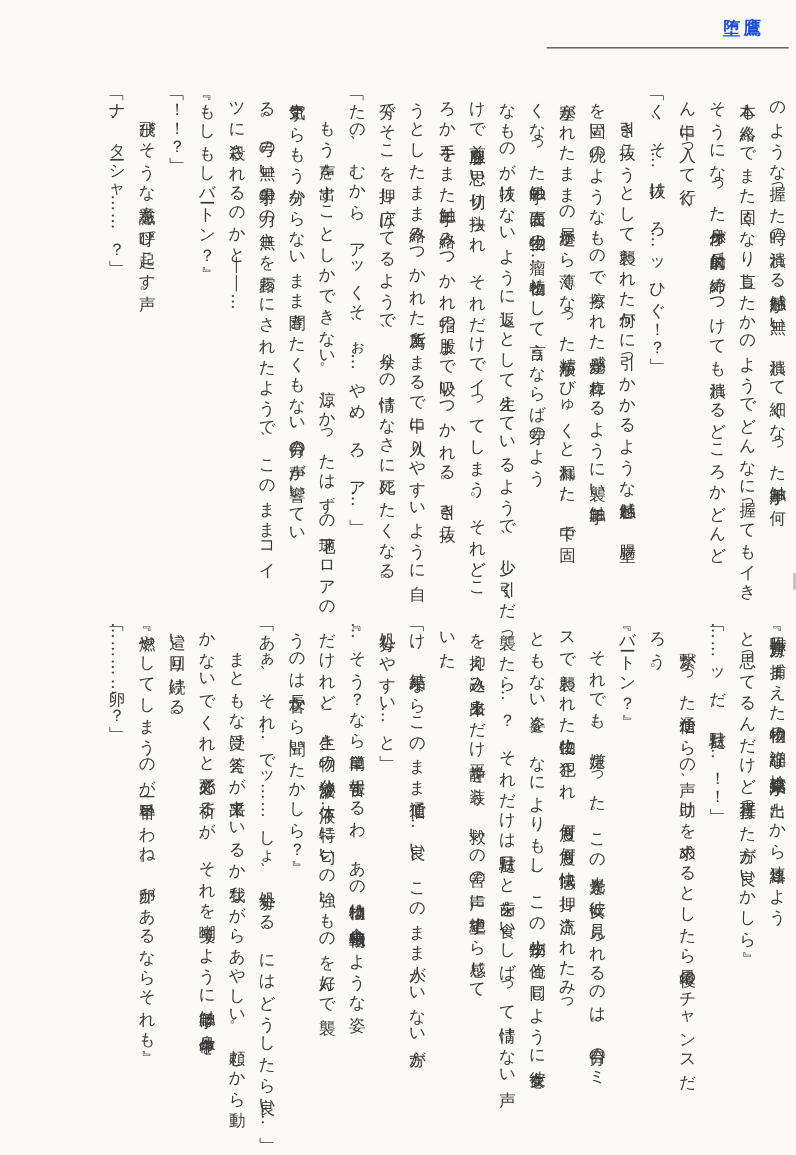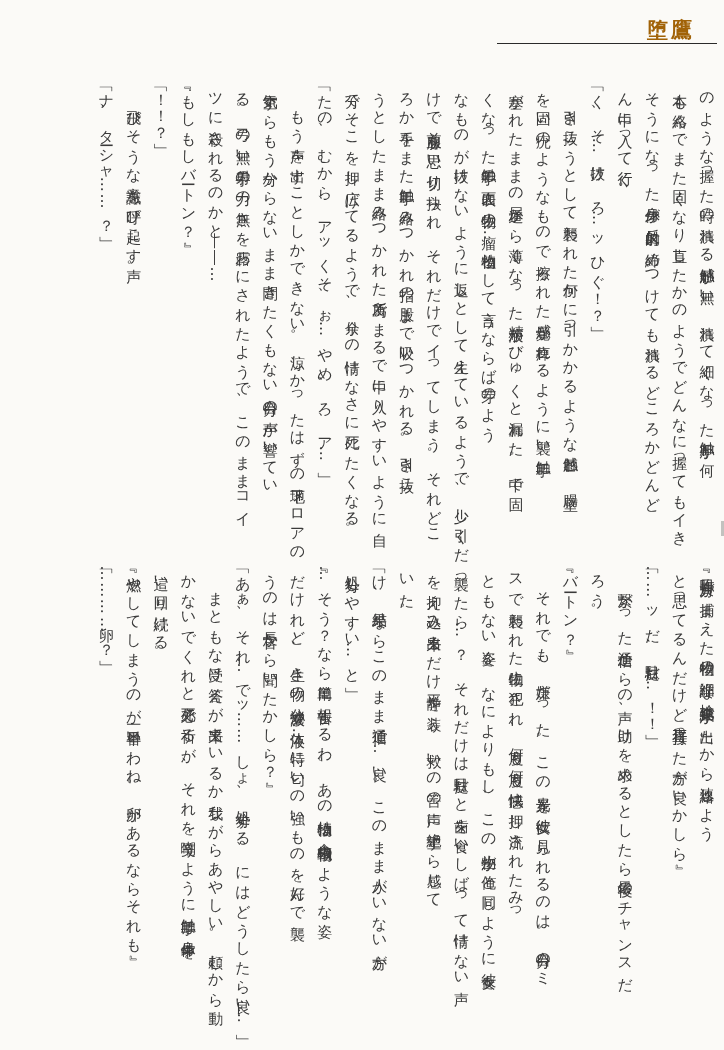--- a/index.html
+++ b/index.html
@@ -13,24 +13,24 @@
     height: 1050px;
     margin: 0 auto;
     background: #fbfaf7;
     overflow: hidden;
     font-family: "DejaVu Serif", "Liberation Serif", serif;
   }
   .header-title {
     position: absolute;
     top: 16px;
     right: 29px;
-    font-size: 21px;
+    font-size: 16px;
     font-weight: bold;
     letter-spacing: 3px;
-    color: #a16207;
+    color: #1d4ed8;
   }
   .header-rule {
     position: absolute;
     top: 43px;
     left: 497px;
     width: 220px;
     height: 0;
     border-top: 1.6px solid #2a2a2a;
   }
   .vtext {

